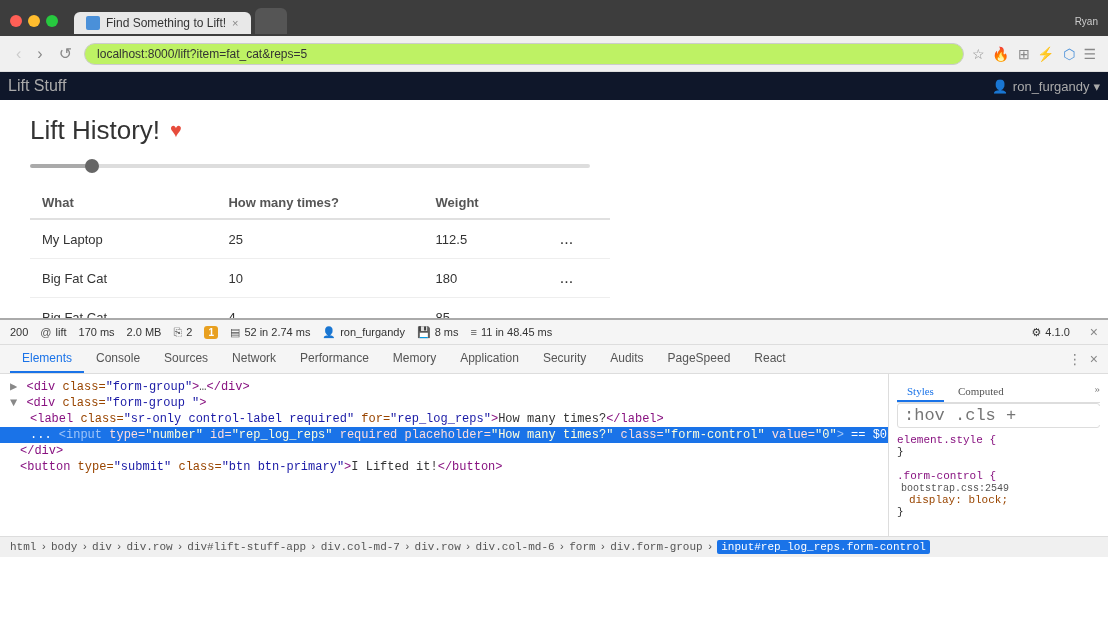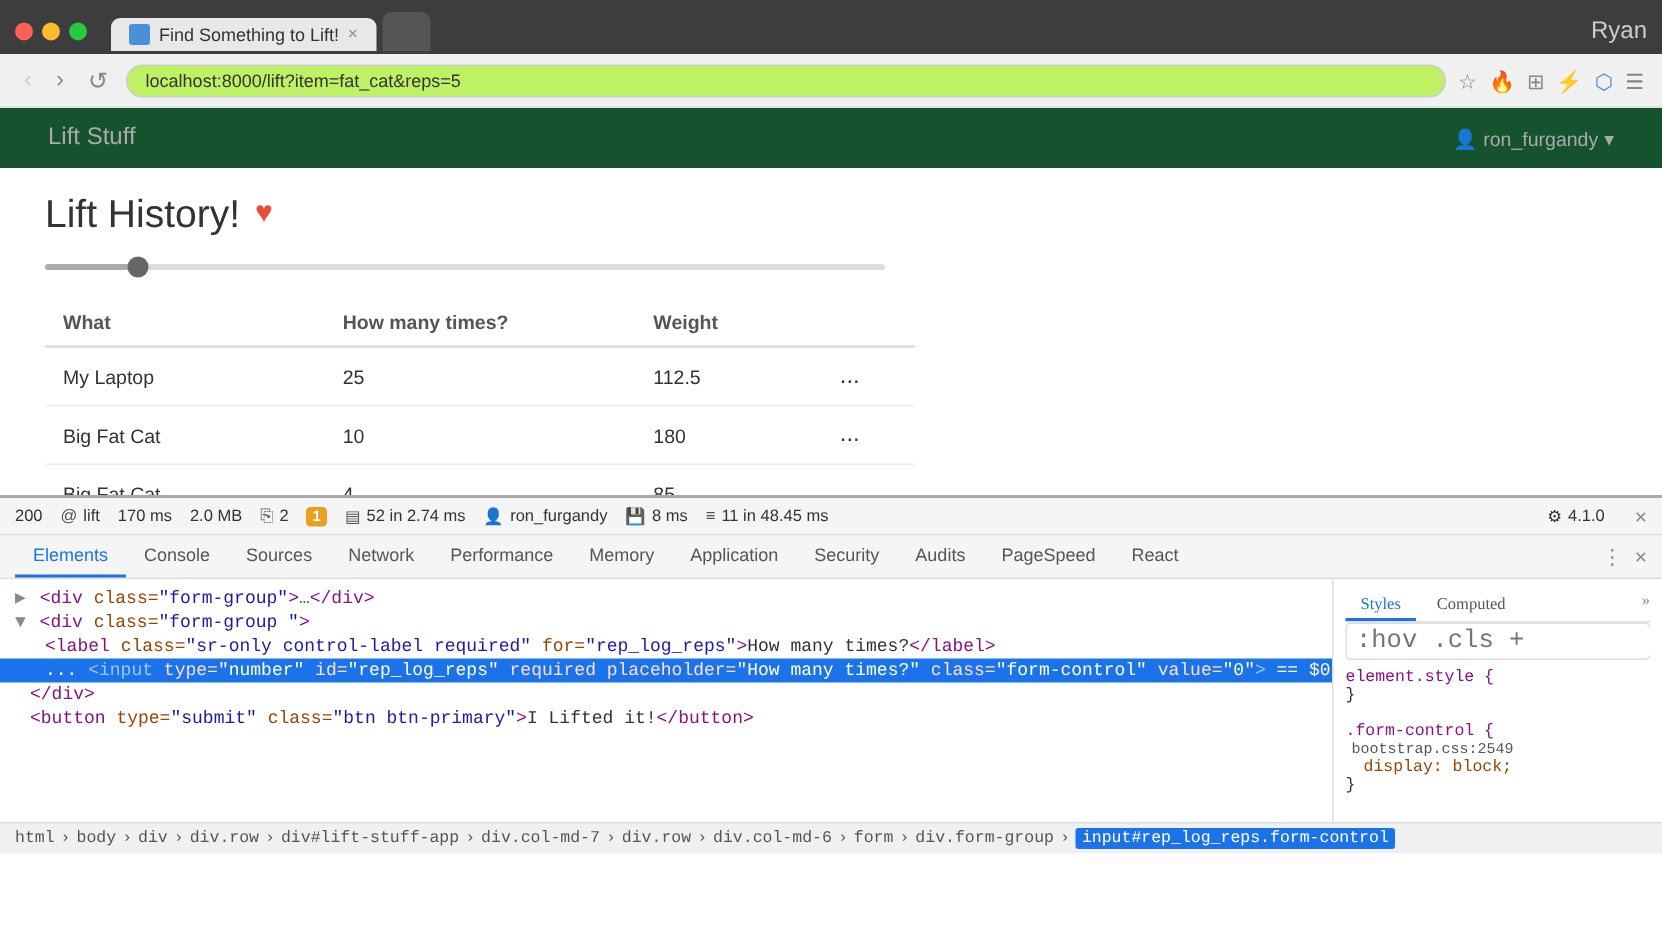--- a/index.html
+++ b/index.html
@@ -10,34 +10,34 @@
     .traffic-lights { display: flex; gap: 6px; align-items: center; }
     .traffic-light { width: 12px; height: 12px; border-radius: 50%; }
     .tl-red { background: #ff5f56; }
     .tl-yellow { background: #ffbd2e; }
     .tl-green { background: #27c93f; }
     .tab-bar { display: flex; align-items: flex-end; flex: 1; margin-left: 8px; }
     .tab { background: #e8e8e8; border-radius: 6px 6px 0 0; padding: 4px 12px; font-size: 12px; color: #333; display: flex; align-items: center; gap: 6px; min-width: 160px; }
     .tab .favicon { width: 14px; height: 14px; background: #4a90d9; border-radius: 2px; display: inline-block; }
     .tab .tab-close { color: #888; font-size: 11px; cursor: pointer; }
     .tab-empty { background: #555; border-radius: 6px 6px 0 0; width: 32px; height: 26px; margin-left: 4px; }
-    .user-name { color: #ccc; font-size: 16px; margin-left: auto; }
+    .user-name { color: #ccc; font-size: 10px; margin-left: auto; }
 
     
     .address-bar { background: #f0f0f0; padding: 6px 12px; display: flex; align-items: center; gap: 8px; height: 36px; border-bottom: 1px solid #ddd; }
     .nav-btn { color: #888; font-size: 16px; cursor: pointer; background: none; border: none; padding: 0 4px; }
     .nav-btn.disabled { color: #ccc; }
     .address-input { flex: 1; background: #bef264; border: 1px solid #ccc; border-radius: 12px; padding: 3px 12px; font-size: 12px; color: #333; }
     .toolbar-icons { display: flex; gap: 8px; align-items: center; }
     .toolbar-icon { color: #888; font-size: 14px; }
     .toolbar-icon.orange { color: #e08030; }
     .toolbar-icon.blue { color: #4a90d9; }
 
     
-    .app-navbar { background: #14532d; padding: 0 32px; height: 40px; display: flex; align-items: center; justify-content: space-between; }
+    .app-navbar { background: #0f172a; padding: 0 8px; height: 28px; display: flex; align-items: center; justify-content: space-between; }
     .app-brand { color: #aaa; font-size: 16px; }
     .app-user { color: #aaa; font-size: 13px; display: flex; align-items: center; gap: 4px; }
 
     
     .main-content { background: #fff; padding: 15px 30px; overflow: hidden; }
     .page-title { font-size: 26px; font-weight: normal; color: #333; margin-bottom: 10px; display: flex; align-items: center; gap: 10px; }
     .heart-icon { color: #e74c3c; font-size: 20px; }
 
     
     .slider-container { margin-bottom: 16px; }

